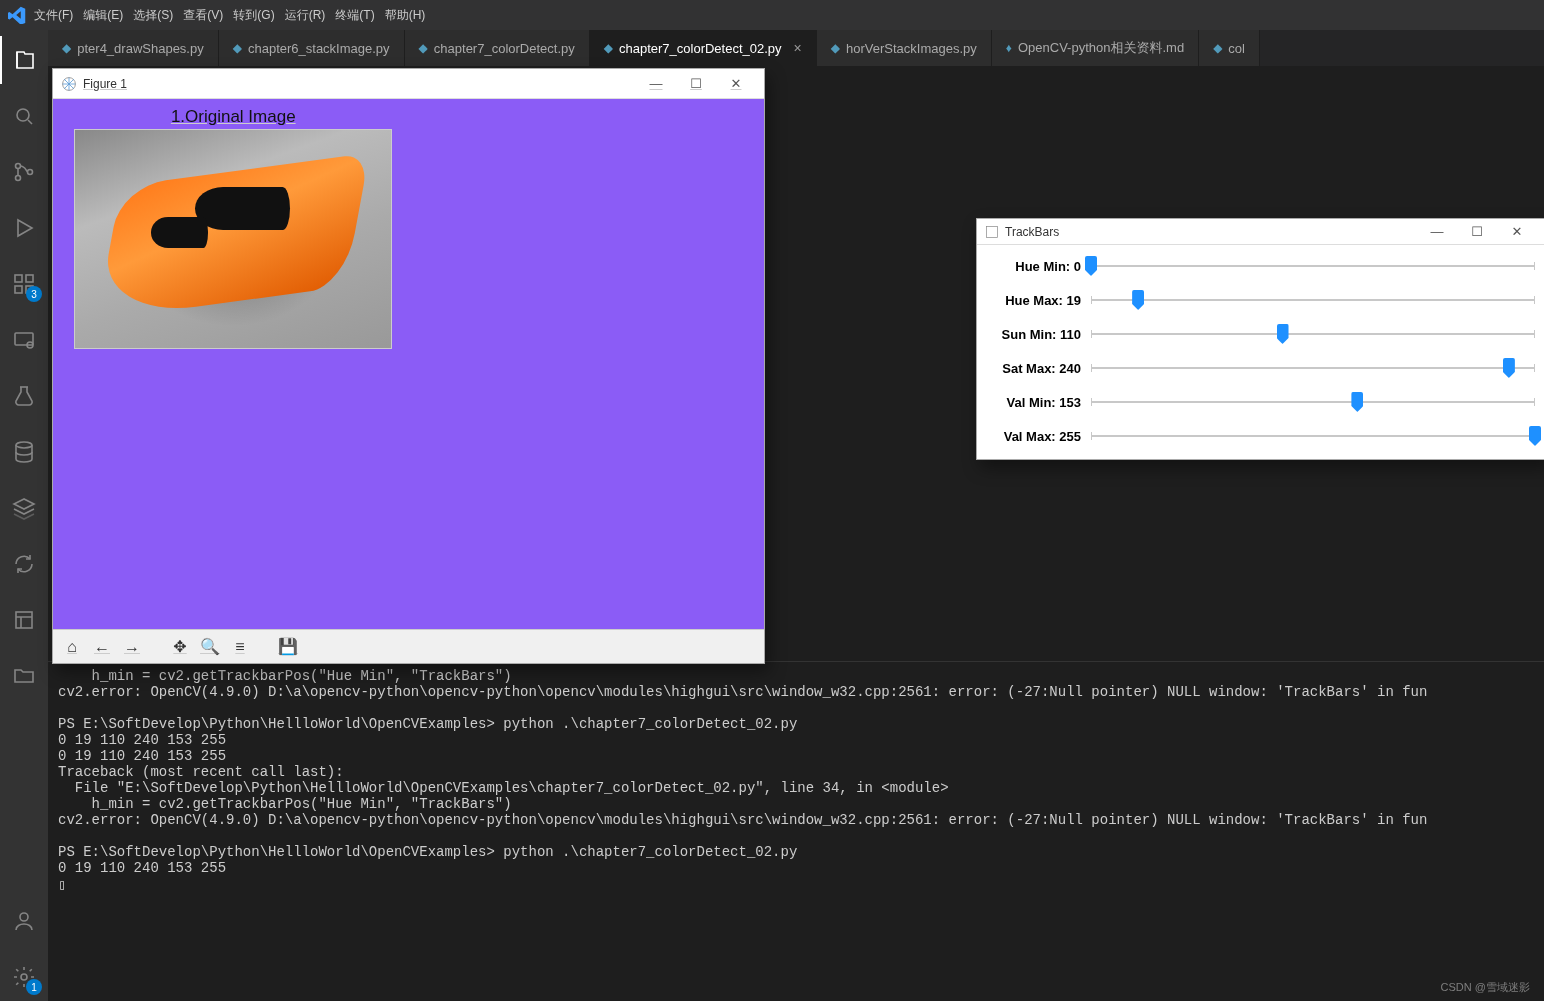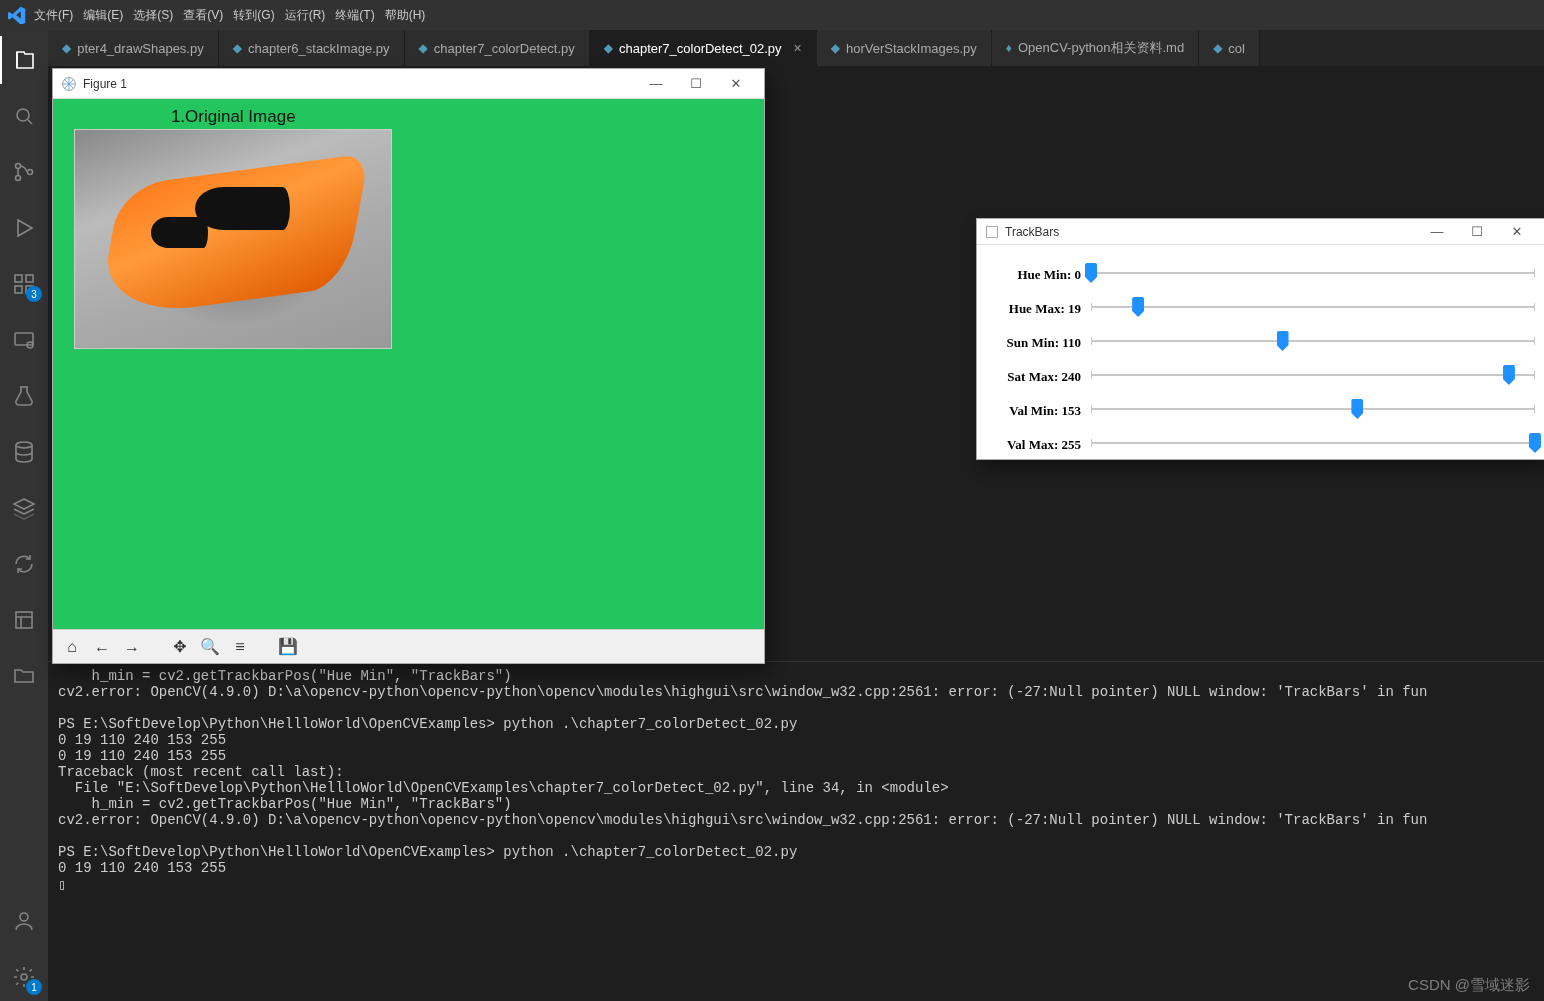--- a/index.html
+++ b/index.html
@@ -66,31 +66,31 @@
   .terminal {
     position: absolute; left: 48px; right: 0; bottom: 0; height: 340px;
     background: #1e1e1e; border-top: 1px solid #333;
     font-family: Consolas, "Courier New", monospace; font-size: 14px;
     color: #cccccc; padding: 6px 10px; white-space: pre; overflow: hidden;
   }
   
   .figure-win {
     position: absolute; top: 68px; left: 52px; width: 713px; height: 596px;
     background: #f0f0f0; border: 1px solid #aaa; box-shadow: 4px 8px 16px rgba(0,0,0,.4);
-    display: flex; flex-direction: column;
+    display: flex; flex-direction: column; text-decoration: underline;
   }
   .fig-title {
     height: 30px; background: #fff; display: flex; align-items: center;
     padding: 0 8px; font-size: 12px; color: #333; border-bottom: 1px solid #ddd;
   }
   .fig-title .mpl { width: 16px; height: 16px; margin-right: 6px; }
   .fig-title .spacer { flex: 1; }
   .fig-title .winbtn { width: 40px; text-align: center; color: #555; font-size: 13px; }
   .fig-body {
-    flex: 1; background: #22c55e; display: grid;
+    flex: 1; background: #8b5cf6; display: grid;
     grid-template-columns: 1fr 1fr; grid-template-rows: 1fr 1fr; gap: 6px;
     padding: 4px 8px;
   }
   .subplot { display: flex; flex-direction: column; align-items: center; }
   .sub-title { font-size: 17px; color: #111; margin: 4px 0 2px; }
   .sub-img {
     width: 318px; height: 220px; border: 1px solid #ccc;
   }
   .img-orig {
     background:
@@ -148,40 +148,40 @@
     display: flex; flex-direction: column;
   }
   .tb-title {
     height: 30px; display: flex; align-items: center; padding: 0 8px;
     font-size: 12px; color: #333; border-bottom: 1px solid #ddd;
   }
   .tb-title .spacer { flex: 1; }
   .tb-title .winbtn { width: 40px; text-align: center; color: #555; font-size: 13px; }
   .tb-body { flex: 1; padding: 4px 10px 6px 6px; }
   .track-row {
-    display: flex; align-items: flex-end; height: 34px; font-size: 13px; color:#000;font-family:Liberation Serif, serif;
+    display: flex; align-items: center; height: 34px; font-size: 13px; color:#000;
   }
   .track-lab { width: 102px; text-align: right; font-weight: 600; padding-right: 4px; white-space: nowrap;}
   .track-slider {
     flex:1; height: 20px; position: relative; margin-left: 6px;
   }
   .track-slider .rail {
     position:absolute; left:0; right:0; top:9px; height:2px; background:#c8c8c8;
   }
   .track-slider .rail::before, .track-slider .rail::after{
     content:""; position:absolute; top:-3px; width:1px; height:8px; background:#c8c8c8;
   }
   .track-slider .rail::before{left:0;} .track-slider .rail::after{right:0;}
   .thumb {
     position:absolute; top:0; width:12px; height:20px; background:#1e90ff;
     border-radius:2px 2px 6px 6px; transform: translateX(-6px);
     clip-path: polygon(0 0,100% 0,100% 70%,50% 100%,0 70%);
   }
   .watermark {
-    position:absolute; right:14px; bottom:6px; color:#bcbcbc99; font-size:15px;
+    position:absolute; right:14px; bottom:6px; color:#bcbcbc99; font-size:11px;
     font-family:"Microsoft YaHei",sans-serif;
   }
 </style>
 </head>
 <body>
 
 <div class="titlebar">
   <svg class="vsc-logo" viewBox="0 0 24 24">
       <path fill="#3b99fc" d="M23 3.5 17 1 6 11l-4-3-2 1v8l2 1 4-3 11 10 6-2.5v-19zM17 17l-6-5 6-5v10z"></path>
     </svg>

